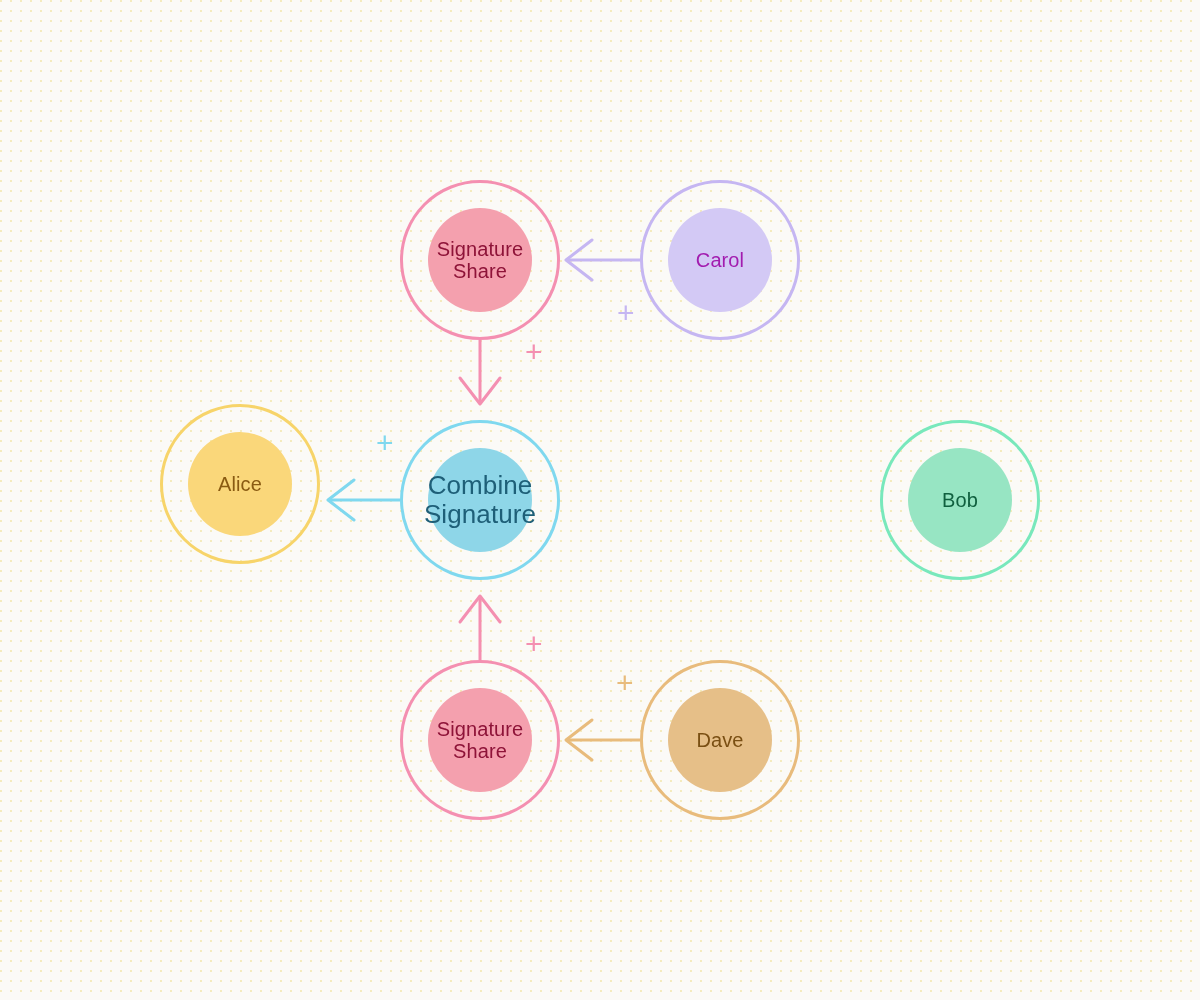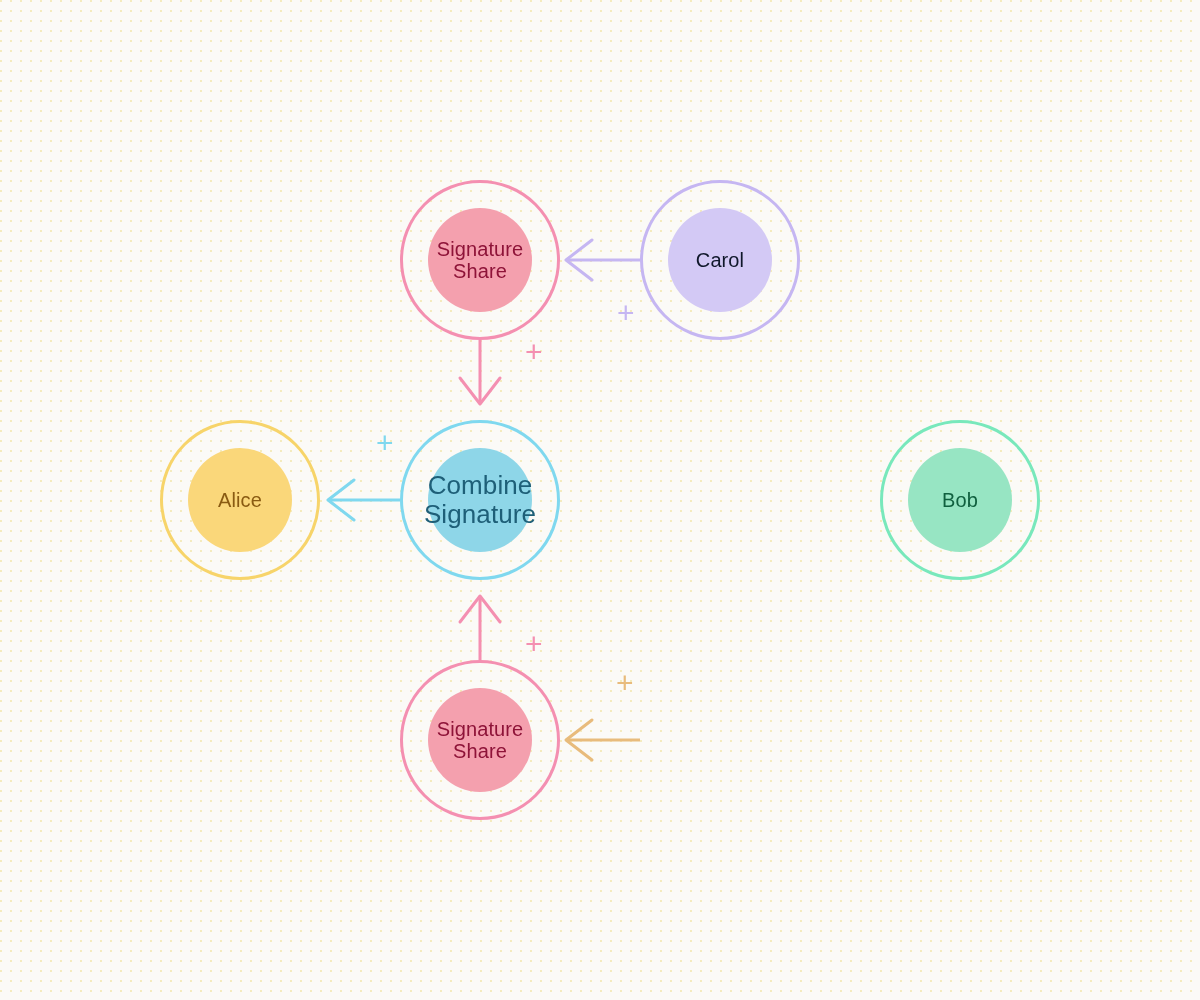--- a/index.html
+++ b/index.html
@@ -103,51 +103,56 @@
   </svg>
 
   <div class="node node-outer" style="left: 400px; top: 180px; width: 160px; height: 160px; border: 3px solid rgb(244, 143, 177);">
     <div class="node-inner" style="width: 104px; height: 104px; background: rgb(244, 160, 174); color: rgb(142, 19, 56); font-size: 20px;">
       <span>Signature
 Share</span>
     </div>
   </div>
 
   <div class="node node-outer" style="left: 640px; top: 180px; width: 160px; height: 160px; border: 3px solid rgb(197, 182, 242);">
-    <div class="node-inner" style="width: 104px; height: 104px; background: rgb(211, 201, 245); color: #0f172a; font-size: 20px;">
+    <div class="node-inner" style="width: 104px; height: 104px; background: rgb(211, 201, 245); color: #a21caf; font-size: 20px;">
       <span>Carol</span>
     </div>
   </div>
 
   <div class="node node-outer" style="left: 400px; top: 420px; width: 160px; height: 160px; border: 3px solid rgb(127, 216, 239);">
     <div class="node-inner" style="width: 104px; height: 104px; background: rgb(142, 214, 232); color: rgb(30, 95, 120); font-size: 26px;">
       <span>Combine
 Signature</span>
     </div>
   </div>
 
-  <div class="node node-outer" style="left: 160px; top: 420px; width: 160px; height: 160px; border: 3px solid rgb(247, 212, 106);">
+  <div class="node node-outer" style="left: 160px; top: 404px; width: 160px; height: 160px; border: 3px solid rgb(247, 212, 106);">
     <div class="node-inner" style="width: 104px; height: 104px; background: rgb(250, 215, 122); color: rgb(138, 91, 18); font-size: 20px;">
       <span>Alice</span>
     </div>
   </div>
 
   <div class="node node-outer" style="left: 880px; top: 420px; width: 160px; height: 160px; border: 3px solid rgb(120, 232, 188);">
     <div class="node-inner" style="width: 104px; height: 104px; background: rgb(151, 229, 195); color: rgb(16, 96, 63); font-size: 20px;">
       <span>Bob</span>
     </div>
   </div>
 
   <div class="node node-outer" style="left: 400px; top: 660px; width: 160px; height: 160px; border: 3px solid rgb(244, 143, 177);">
     <div class="node-inner" style="width: 104px; height: 104px; background: rgb(244, 160, 174); color: rgb(142, 19, 56); font-size: 20px;">
       <span>Signature
 Share</span>
     </div>
   </div>
 
+  <div class="node node-outer" style="left: 640px; top: 660px; width: 160px; height: 160px; border: 3px solid rgb(232, 187, 124);">
+    <div class="node-inner" style="width: 104px; height: 104px; background: rgb(230, 191, 136); color: rgb(122, 79, 19); font-size: 20px;">
+      <span>Dave</span>
+    </div>
+  </div>
 
   <span class="plus" style="left: 617px; top: 298px; color: rgb(197, 182, 242);">+</span>
   <span class="plus" style="left: 525px; top: 337px; color: rgb(244, 143, 177);">+</span>
   <span class="plus" style="left: 376px; top: 428px; color: rgb(127, 216, 239);">+</span>
   <span class="plus" style="left: 525px; top: 629px; color: rgb(244, 143, 177);">+</span>
   <span class="plus" style="left: 616px; top: 668px; color: rgb(232, 187, 124);">+</span>
 
 </div>
 
 </body></html>

